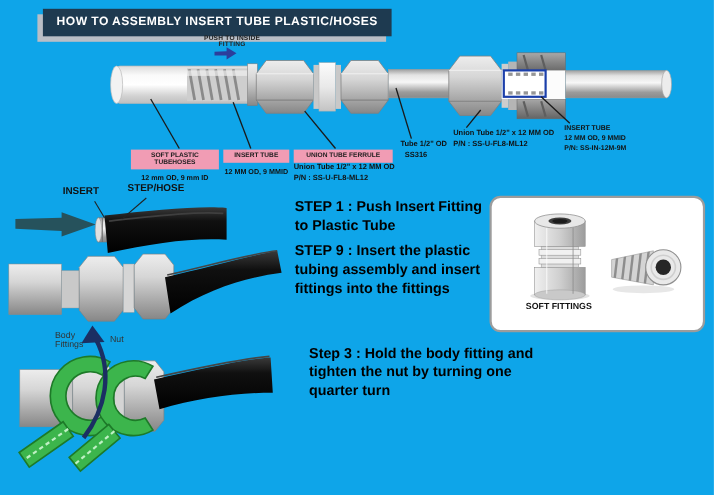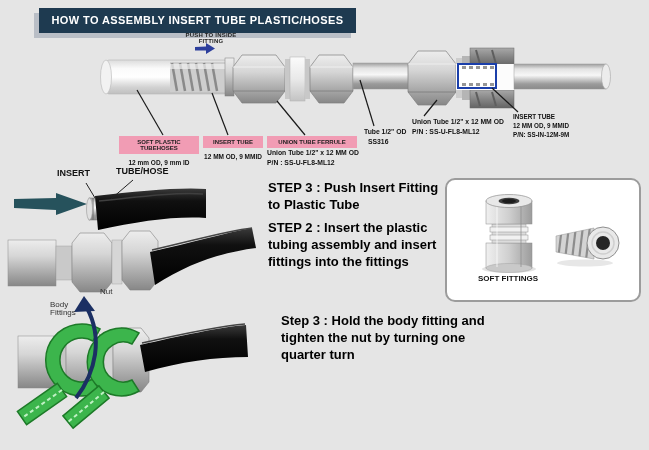--- a/index.html
+++ b/index.html
@@ -1,17 +1,17 @@
 <!DOCTYPE html>
 <html style="--banner-bg: #1e3a50; --banner-text: #ffffff; --callout-pink: #f19cb4; --push-arrow-blue: #2c3e9c; --highlight-blue: #1b3faa; --insert-arrow-teal: #26525c; --turn-arrow-navy: #1b2f63; --wrench-green: #3cb54c;"><head>
 <meta charset="utf-8">
 <style>
   html,body { margin:0; padding:0; background:#fff; }
   .canvas {
-    position:relative; width:649px; height:450px; background:#e5e5e5;
+    position:relative; width:649px; height:450px; background:#0ea5e9;
     font-family:"Liberation Sans", sans-serif; overflow:hidden;
   }
   .gfx { position:absolute; left:0; top:0; z-index:1; }
   .txt { position:absolute; z-index:2; }
 
   .banner {
     position:absolute; z-index:2; left:39px; top:8px; width:317px; height:25px;
     background:var(--banner-bg); color:var(--banner-text);
     font-weight:bold; font-size:11px; letter-spacing:.4px;
     text-align:center; line-height:25px;
@@ -44,21 +44,21 @@
   .parts-box {
     position:absolute; z-index:0; left:445px; top:178px; width:192px; height:120px;
     border:2px solid #9c9c9c; border-radius:10px; background:#ffffff;
   }
   .pb-lbl { font-weight:bold; font-size:8px; text-align:center; color:#111; }
   .pb-fittings { left:462px; top:274px; width:92px; }
   .pb-insert   { left:552px; top:268px; width:82px; line-height:9px; }
 
   .wr-lbl { font-size:8px; color:#333; line-height:8px; }
   .body-lbl { left:50px; top:301px; width:34px; }
-  .nut-lbl  { left:100px; top:288px; }
+  .nut-lbl  { left:100px; top:305px; }
 
   .push-arrow   { fill:var(--push-arrow-blue); }
   .teal-arrow   { fill:var(--insert-arrow-teal); }
   .highlight-box{ fill:#ffffff; stroke:var(--highlight-blue); stroke-width:2; }
   .wrench       { fill:var(--wrench-green); stroke:#1d7a28; stroke-width:1.5; }
   .navy-arrow   { stroke:var(--turn-arrow-navy); stroke-width:4; fill:none; }
   .navy-head    { fill:var(--turn-arrow-navy); }
   .callout-line { stroke:#1a1a1a; stroke-width:1.2; }
   .lead-line    { stroke:#222; stroke-width:1; }
 </style>
@@ -303,24 +303,24 @@
     <div class="ln">Union Tube 1/2" x 12 MM OD</div>
     <div class="ln">P/N : SS-U-FL8-ML12</div>
   </div>
   <div class="callout c6">
     <div class="ln">INSERT TUBE</div>
     <div class="ln">12 MM OD, 9 MMID</div>
     <div class="ln">P/N: SS-IN-12M-9M</div>
   </div>
 
   <div class="txt lbl insert-lbl">INSERT</div>
-  <div class="txt lbl hose-lbl">TUBE/HOSE</div>
-
-  <div class="txt step step1">STEP 3 : Push Insert Fitting to Plastic Tube</div>
-  <div class="txt step step2">STEP 2 : Insert the plastic tubing assembly and insert fittings into the fittings</div>
+  <div class="txt lbl hose-lbl">STEP/HOSE</div>
+
+  <div class="txt step step1">STEP 1 : Push Insert Fitting to Plastic Tube</div>
+  <div class="txt step step2">STEP 9 : Insert the plastic tubing assembly and insert fittings into the fittings</div>
   <div class="txt step step3">Step 3 : Hold the body fitting and tighten the nut by turning one quarter turn</div>
 
   <div class="txt pb-lbl pb-fittings">SOFT FITTINGS</div>
 
   <div class="txt wr-lbl body-lbl">Body Fittings</div>
   <div class="txt wr-lbl nut-lbl">Nut</div>
 
 </div>
 
 </body></html>

